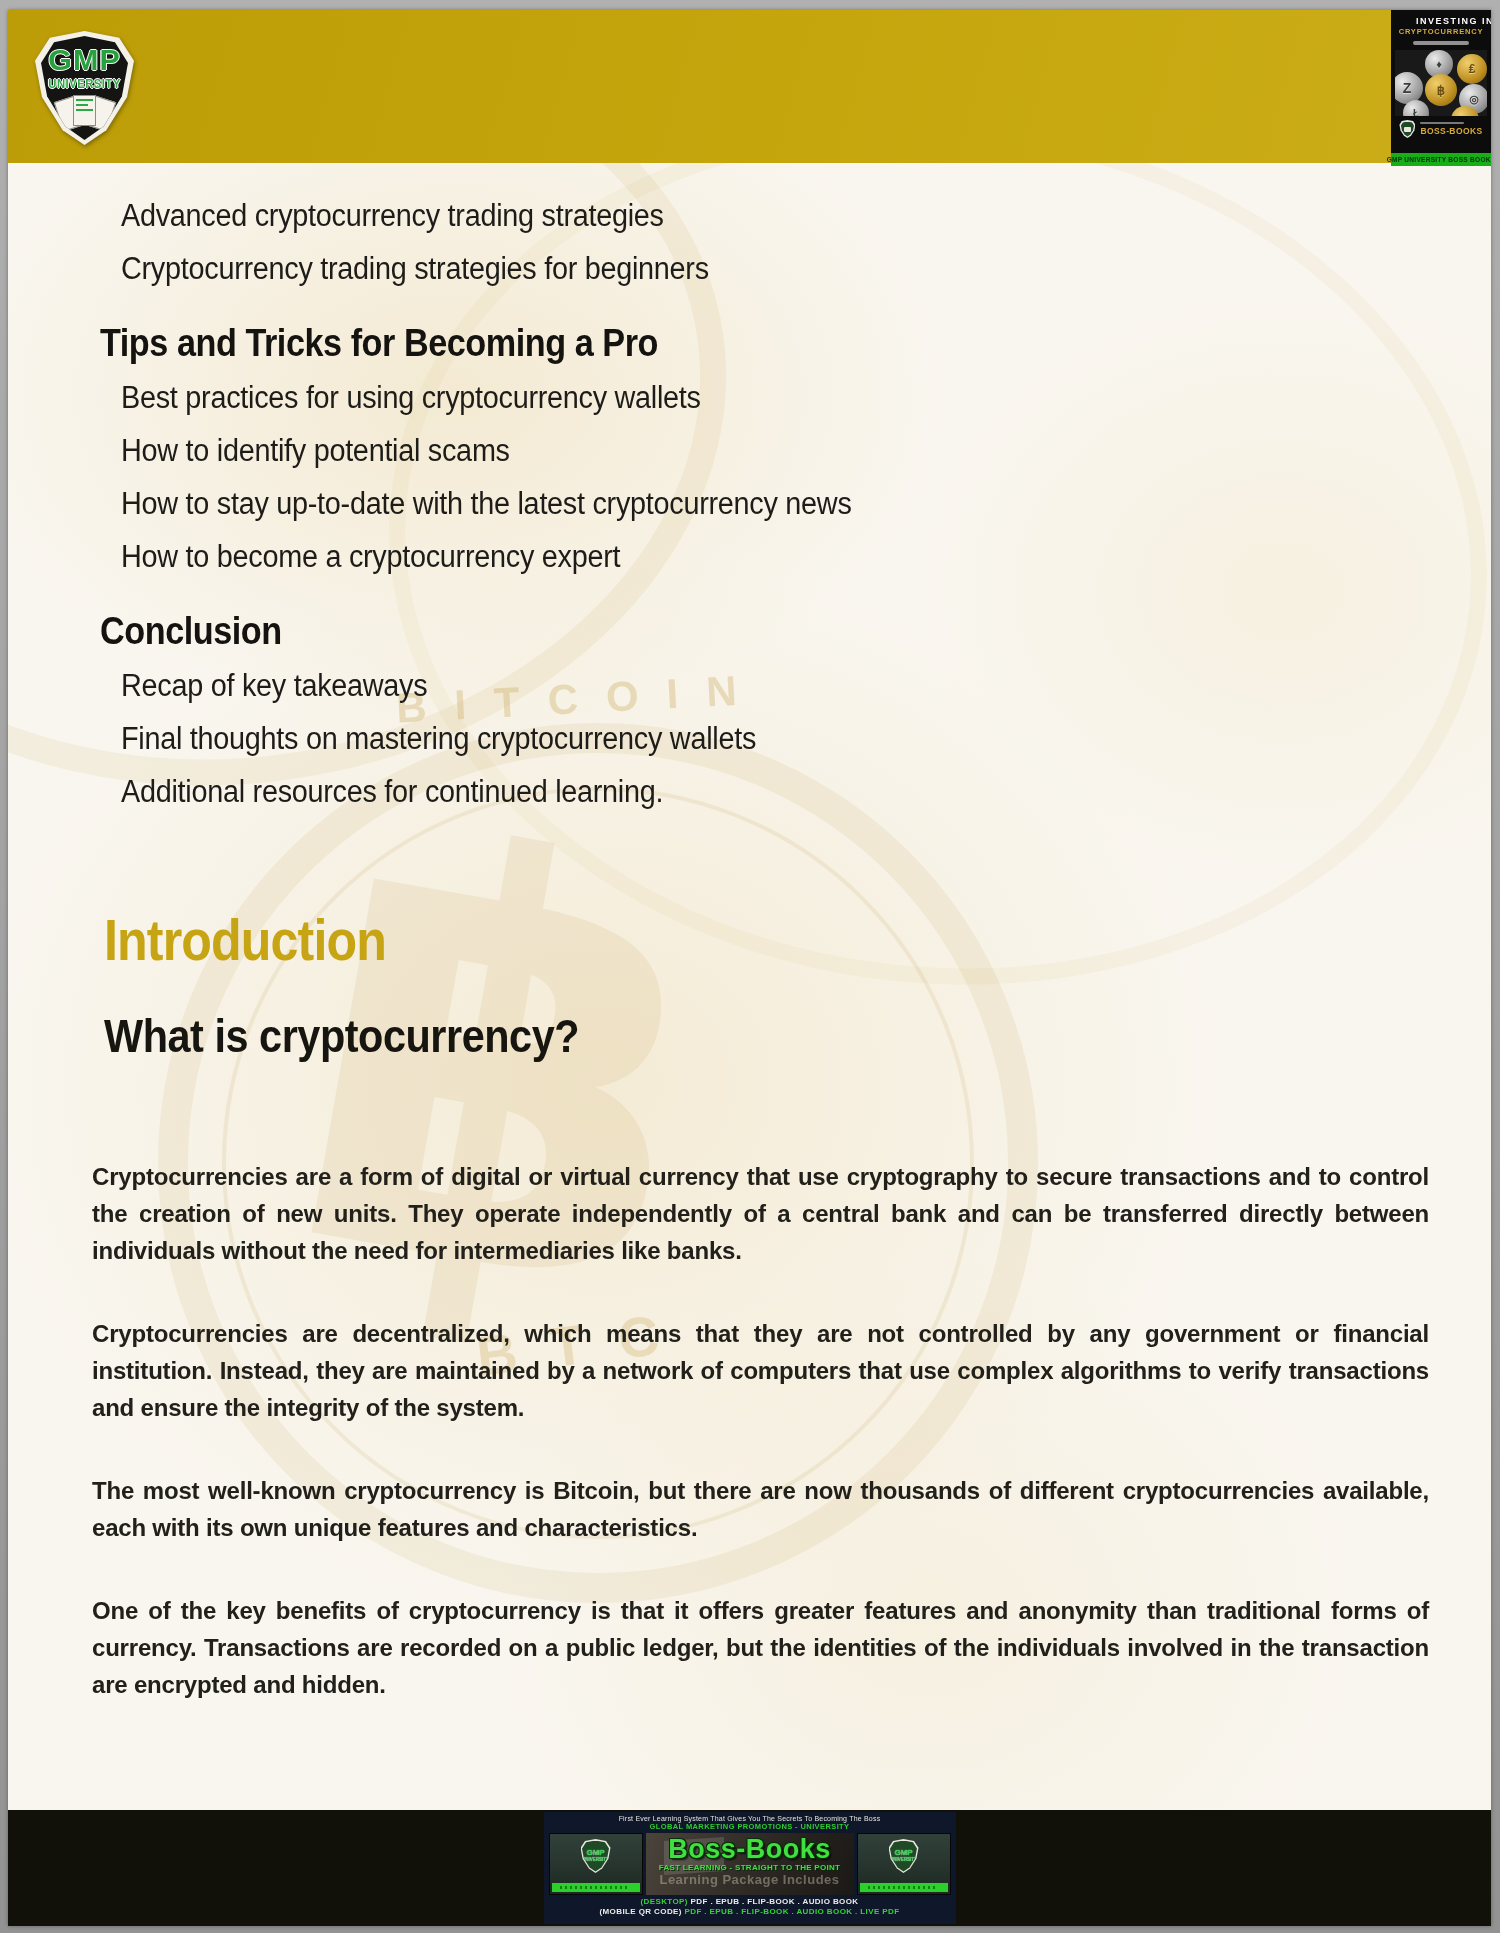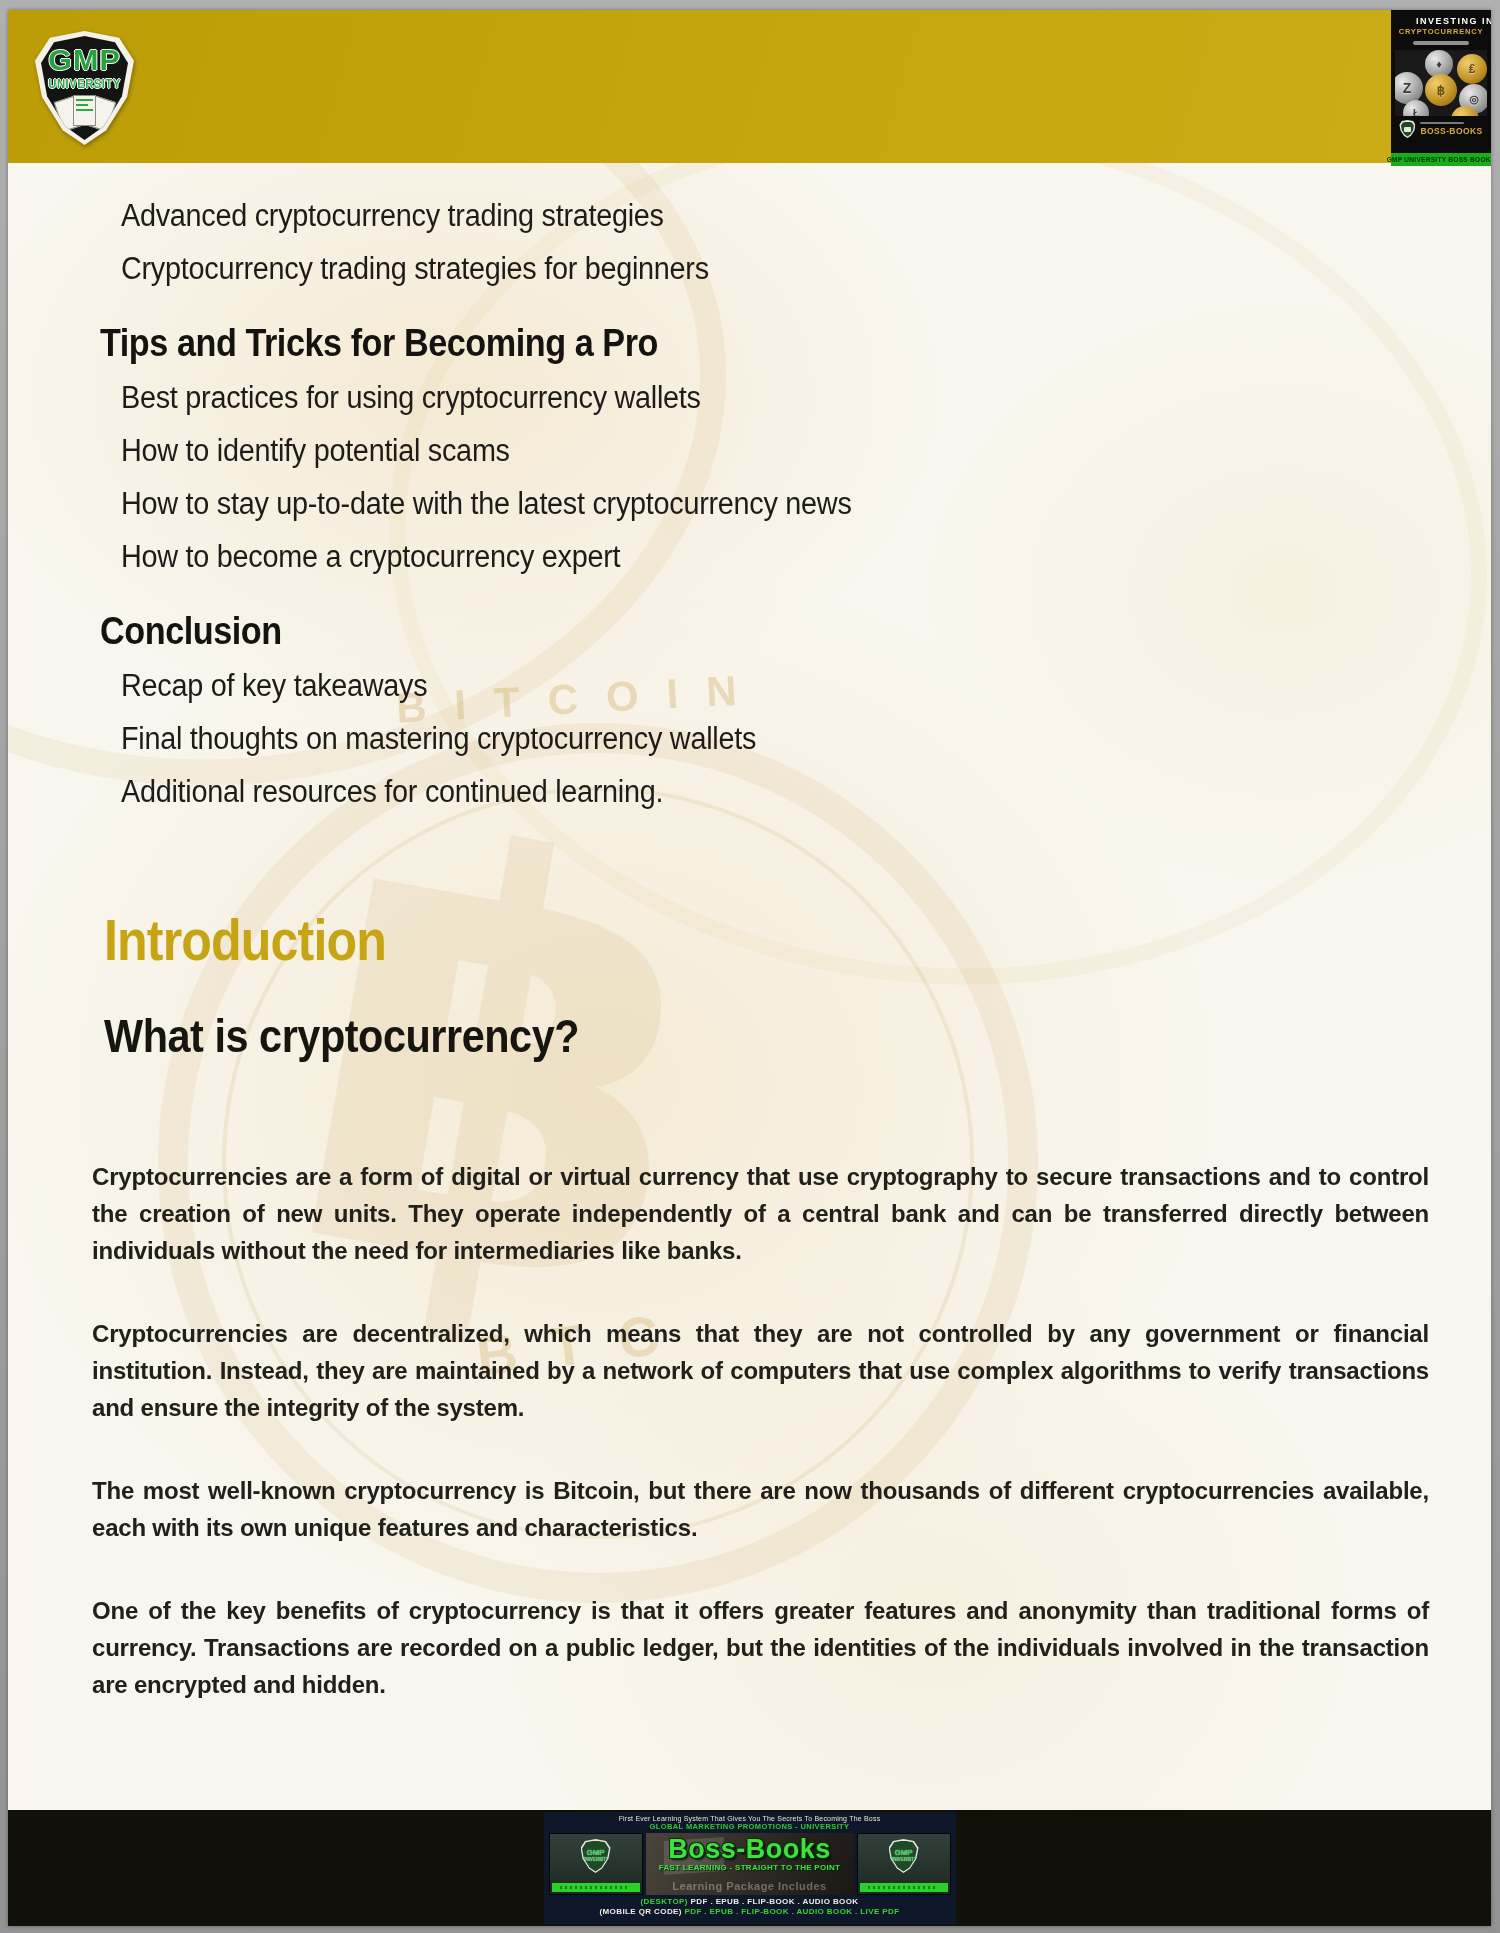--- a/index.html
+++ b/index.html
@@ -134,21 +134,21 @@
   .bn-center { flex:1; height:100%; position:relative; overflow:hidden;
     background:linear-gradient(110deg,#4A443B 0%, #37322C 35%, #26221E 70%, #1B1916 100%);
     display:flex; flex-direction:column; align-items:center; }
   .bn-center:before { content:""; position:absolute; left:18px; top:6px; width:60px; height:34px;
     background:rgba(210,205,195,.18); transform:skewY(-4deg); }
   .bn-brand { position:relative; margin-top:2px; font-size:27px; line-height:28px; font-weight:900;
     color:#3FE03F; letter-spacing:.5px;
     text-shadow:1px 1px 0 #073007,-1px -1px 0 #073007,1px -1px 0 #073007,-1px 1px 0 #073007,2px 2px 2px rgba(0,0,0,.8); }
   .bn-brand-sub { position:relative; font-size:8px; font-weight:800; color:#3FE03F; letter-spacing:.3px;
     text-shadow:1px 1px 0 #062806; white-space:nowrap; }
-  .bn-includes { position:relative; margin-top:auto; margin-bottom:3px; font-size:11px; font-weight:700;
+  .bn-includes { position:relative; margin-top:auto; margin-bottom:11px; font-size:13px; font-weight:700;
     color:rgba(205,195,175,.45); letter-spacing:.5px; }
   .bn-formats { margin-top:2px; text-align:center; }
   .bn-formats div { font-size:8px; font-weight:700; letter-spacing:.4px; line-height:10px; white-space:nowrap; }
   .bn-formats .grn { color:#35D435; }
   .bn-formats .wht { color:#EDEDE8; }
 </style>
 </head>
 <body>
 
 <div class="page">

